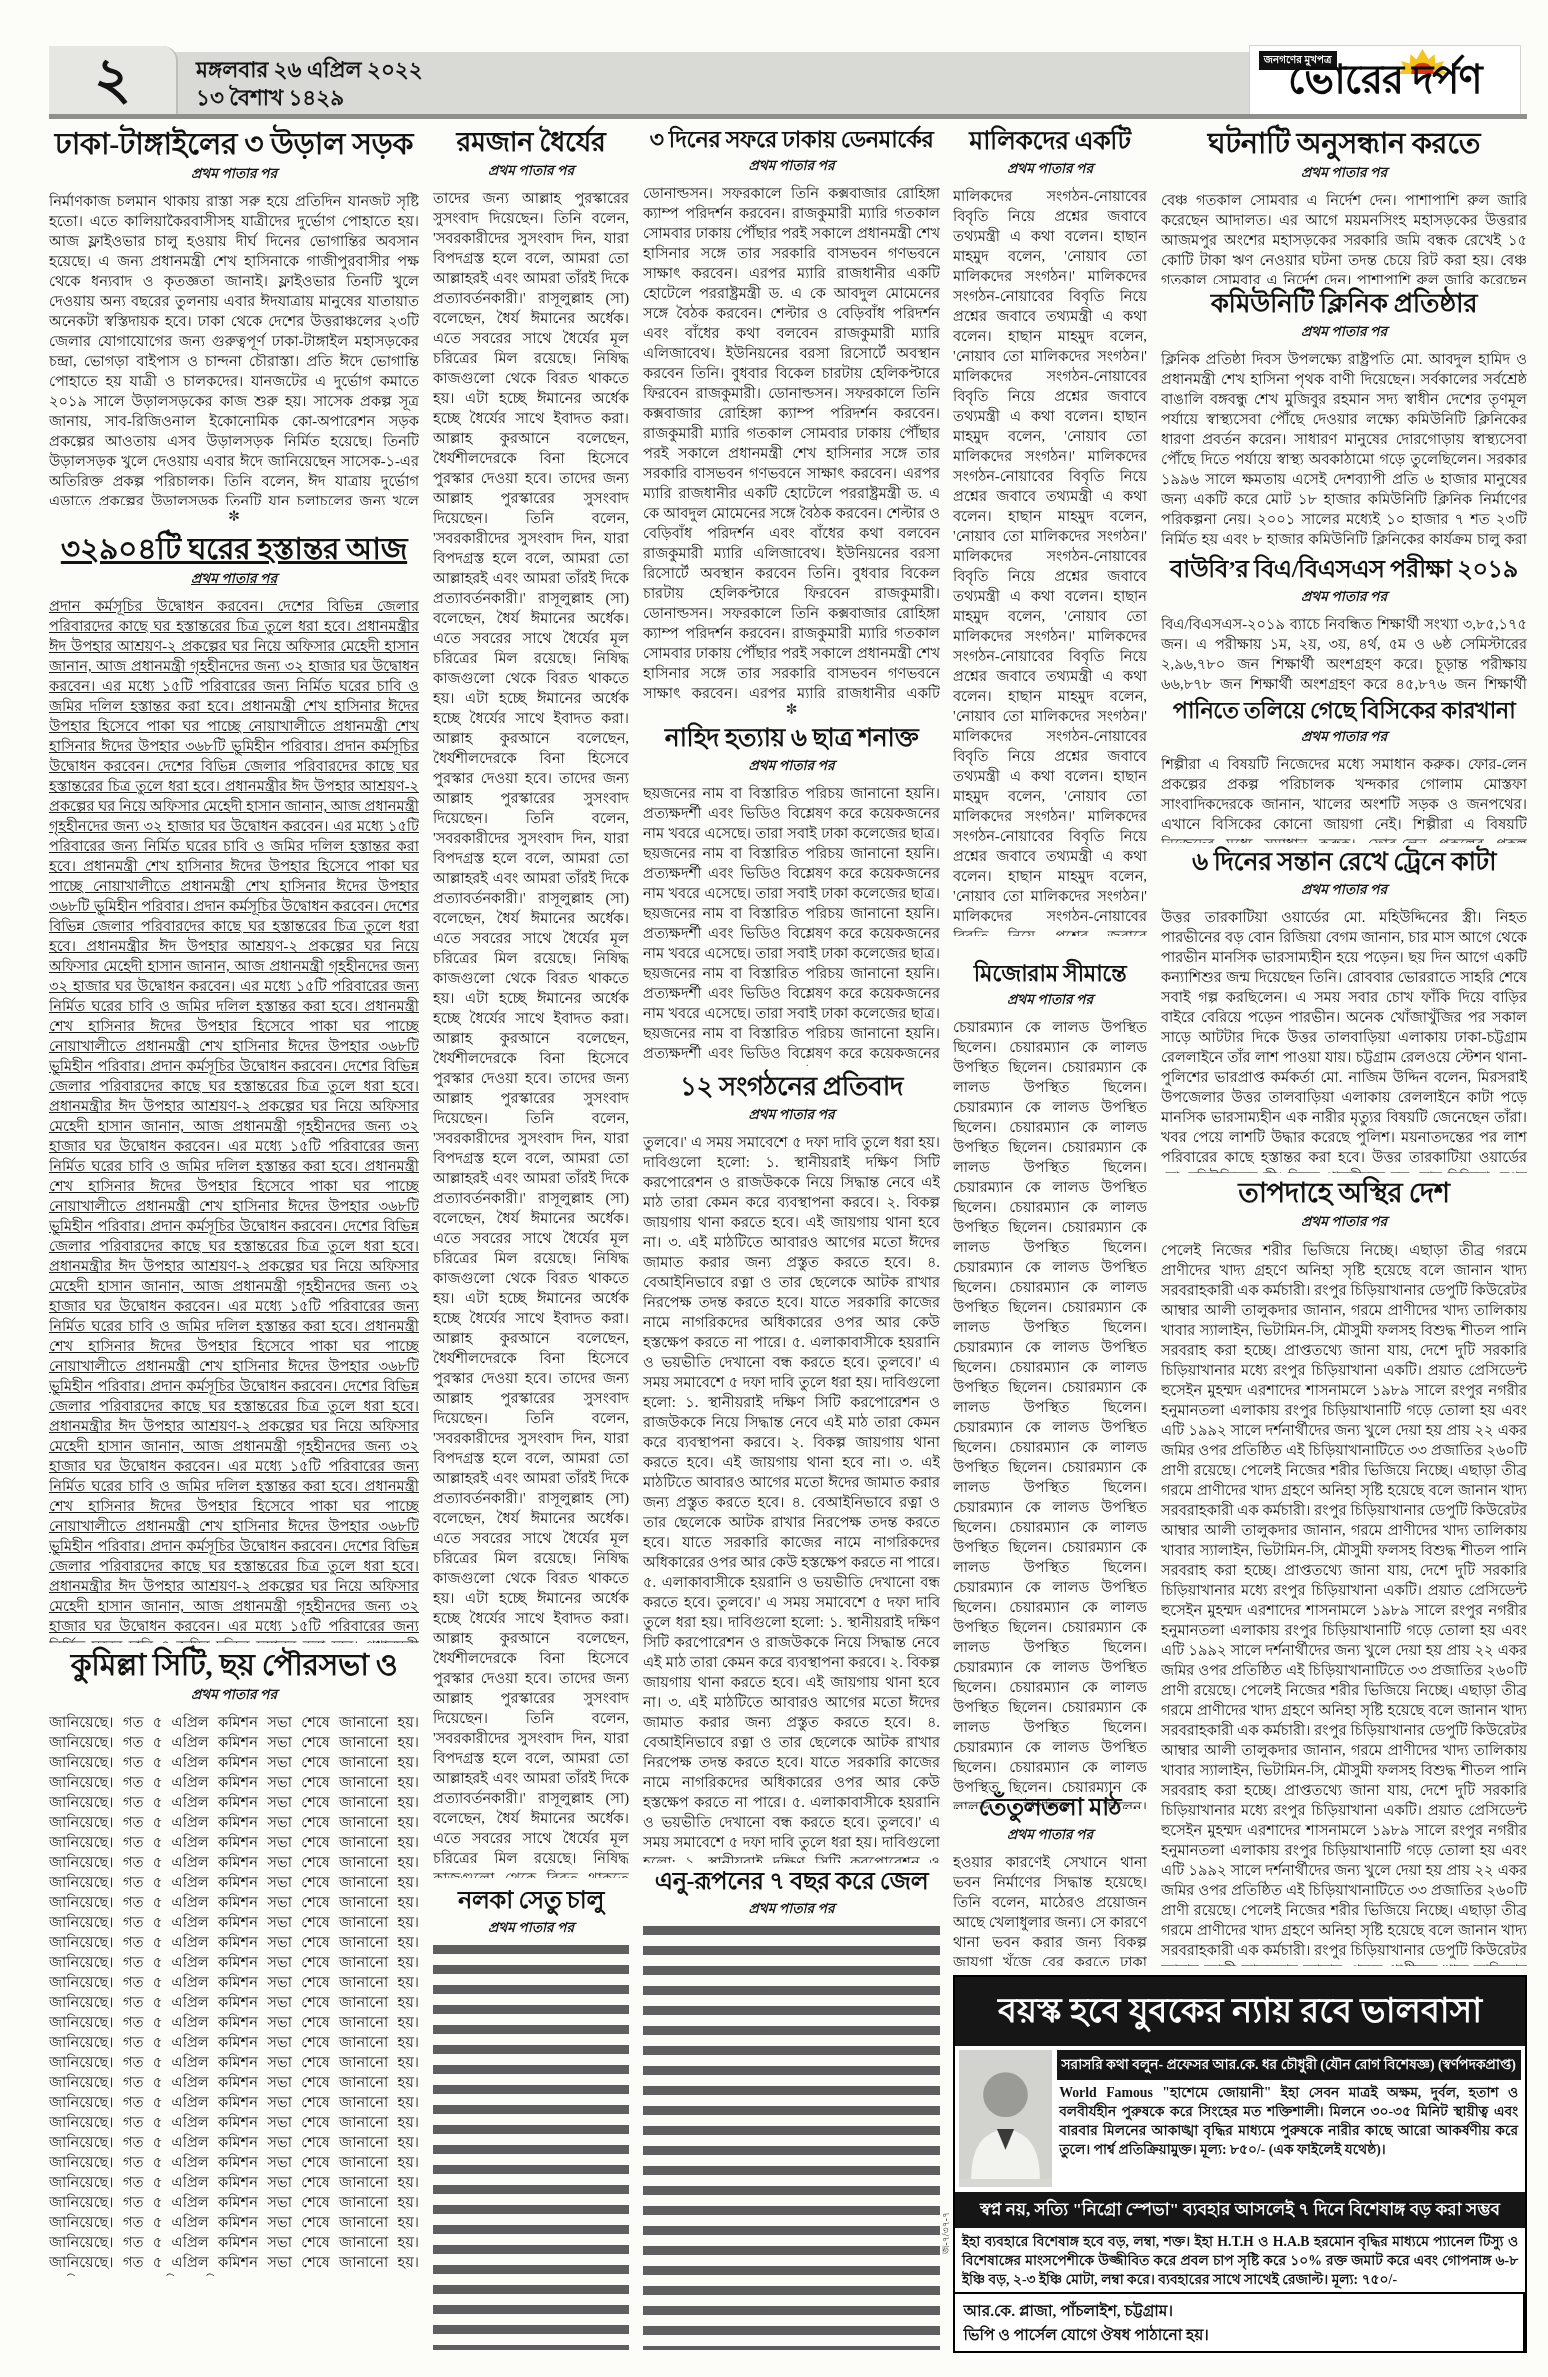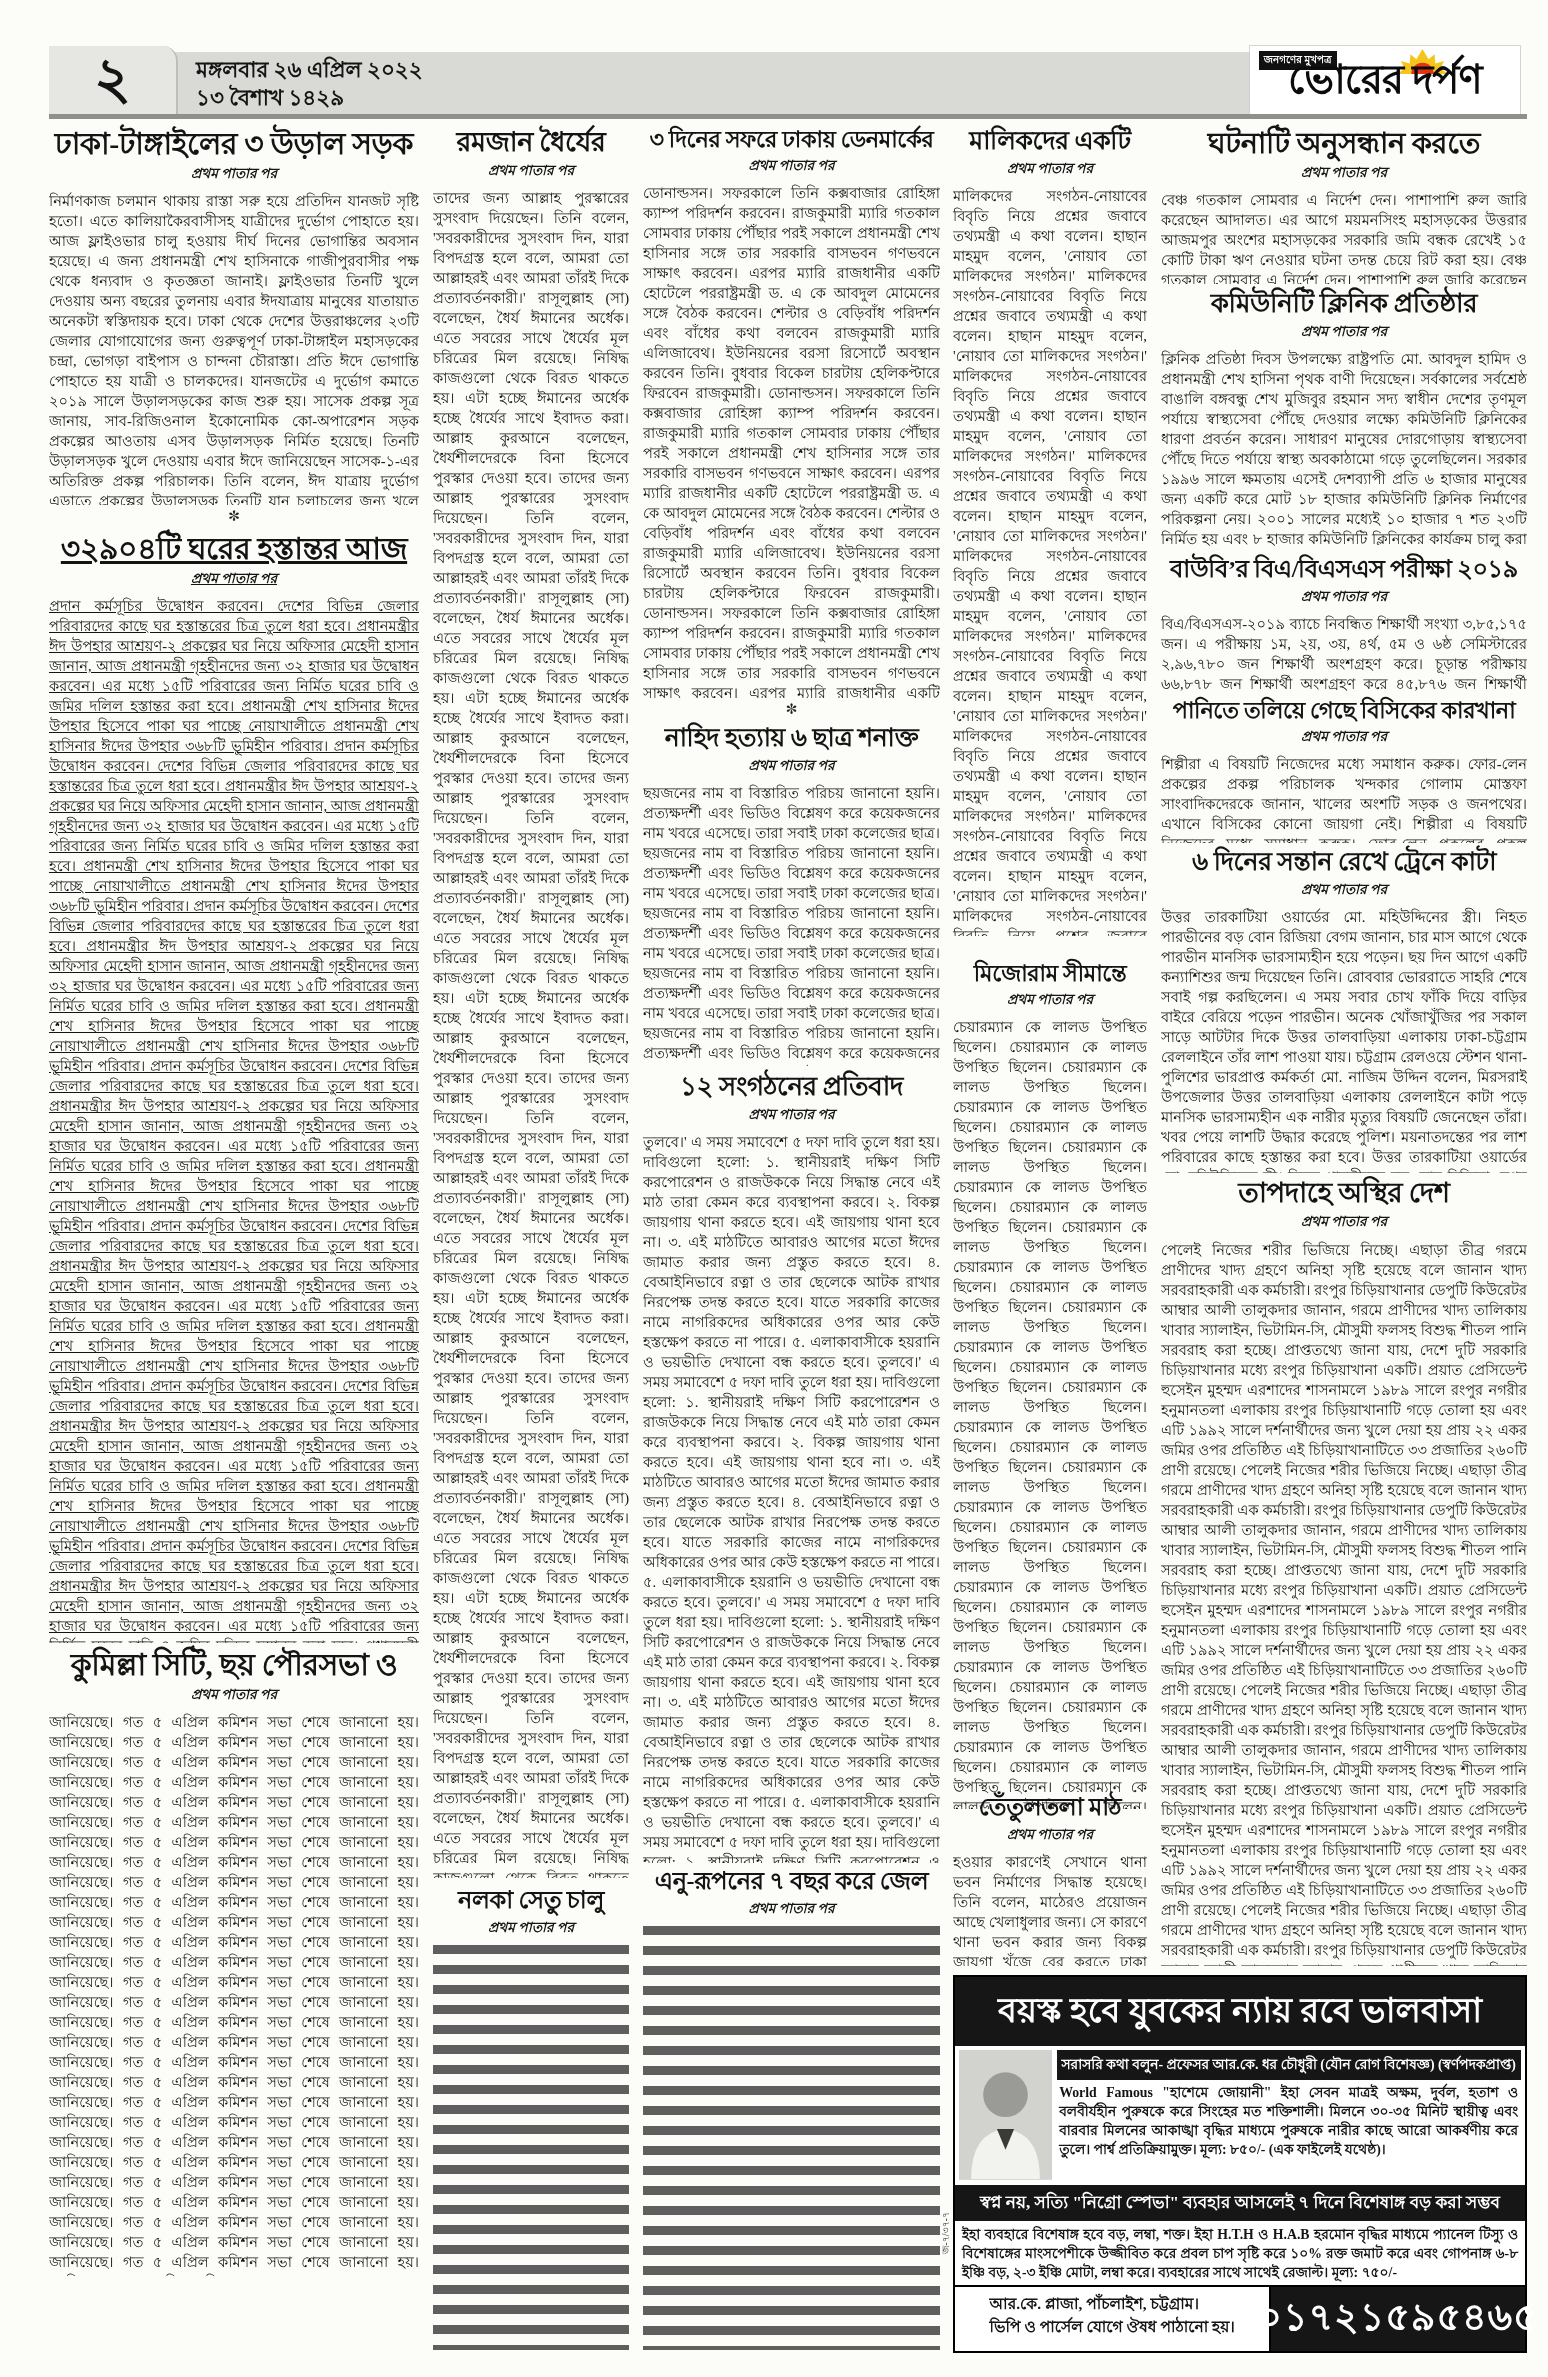--- a/index.html
+++ b/index.html
@@ -76,21 +76,21 @@
   .ad-photo{width:93px;background:#d7d7d4;margin:4.3px 0 4.3px 4.3px;position:relative;overflow:hidden;}
   .ad-right{flex:1;display:flex;flex-direction:column;min-width:0;}
   .ad-contact{background:#161616;color:#fff;font-size:13.8px;font-weight:800;text-align:center;
               padding:2.6px 1.7px;margin:4.3px 4.3px 0;white-space:nowrap;overflow:hidden;}
   .ad-p{font-size:13.8px;font-weight:700;line-height:1.38;text-align:justify;padding:3.4px 6.9px;
         overflow:hidden;}
   .ad-band{background:#161616;color:#fff;font-size:17px;font-weight:900;text-align:center;
            padding:4.3px 1.7px;white-space:nowrap;overflow:hidden;}
   .ad-bottom{display:flex;border-top:2.6px solid #000;}
   .ad-addr{flex:1;font-size:15.5px;font-weight:900;line-height:1.5;padding:5.2px 8.6px;
-           border-right:2.6px solid #000;margin-left:26px;}
+           border-right:2.6px solid #000;}
   .ad-phone{width:254px;background:#161616;color:#fff;display:flex;align-items:center;
             justify-content:center;font-size:38px;font-weight:900;letter-spacing:0.9px;}
   .ad-side{position:absolute;left:939px;top:2254px;transform:rotate(-90deg);
            transform-origin:left top;font-size:9.5px;color:#333;}
 </style>
 </head>
 <body>
 
 <div class="page">
 
@@ -227,19 +227,18 @@
         <div class="ad-p">World Famous "হাশেমে জোয়ানী" ইহা সেবন মাত্রই অক্ষম, দুর্বল, হতাশ ও বলবীর্যহীন পুরুষকে করে সিংহের মত শক্তিশালী। মিলনে ৩০-৩৫ মিনিট স্থায়ীত্ব এবং বারবার মিলনের আকাঙ্খা বৃদ্ধির মাধ্যমে পুরুষকে নারীর কাছে আরো আকর্ষণীয় করে তুলে। পার্শ্ব প্রতিক্রিয়ামুক্ত। মূল্য: ৮৫০/- (এক ফাইলেই যথেষ্ঠ)।</div>
       </div>
     </div>
     <div class="ad-band">স্বপ্ন নয়, সত্যি "নিগ্রো স্পেভা" ব্যবহার আসলেই ৭ দিনে বিশেষাঙ্গ বড় করা সম্ভব</div>
     <div class="ad-p">ইহা ব্যবহারে বিশেষাঙ্গ হবে বড়, লম্বা, শক্ত। ইহা H.T.H ও H.A.B হরমোন বৃদ্ধির মাধ্যমে প্যানেল টিস্যু ও বিশেষাঙ্গের মাংসপেশীকে উজ্জীবিত করে প্রবল চাপ সৃষ্টি করে ১০% রক্ত জমাট করে এবং গোপনাঙ্গ ৬-৮ ইঞ্চি বড়, ২-৩ ইঞ্চি মোটা, লম্বা করে। ব্যবহারের সাথে সাথেই রেজাল্ট। মূল্য: ৭৫০/-</div>
     <div class="ad-bottom">
       <div class="ad-addr">
         <div>আর.কে. প্লাজা, পাঁচলাইশ, চট্টগ্রাম।</div>
         <div>ভিপি ও পার্সেল যোগে ঔষধ পাঠানো হয়।</div>
       </div>
-      <div class="ad-phone">০১৭২১৫৯৫৪৬৫</div>
     </div>
   </div>
   <div class="ad-side">জ-৭/৩৭-৭</div>
 
 </div>
 
 
 </body></html>

